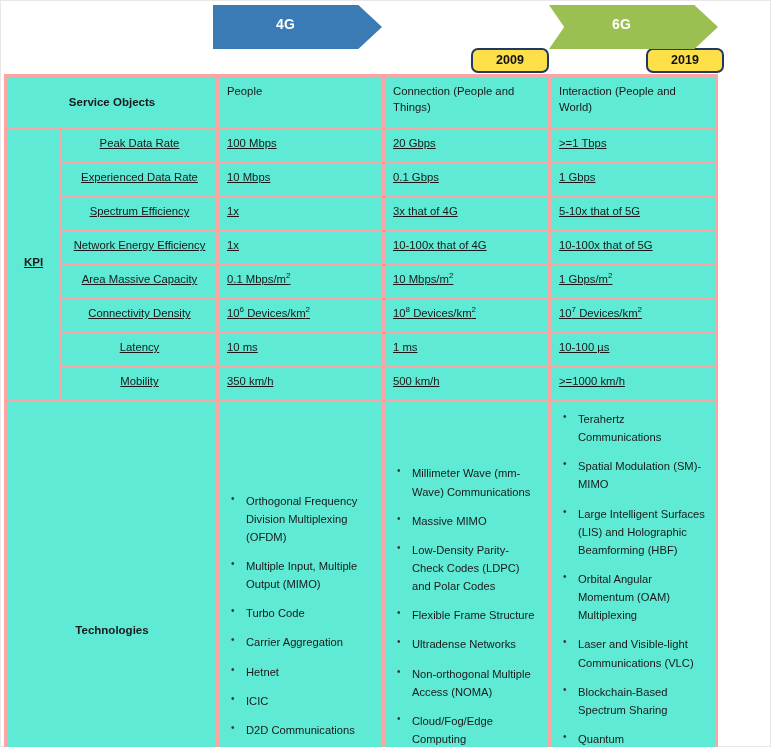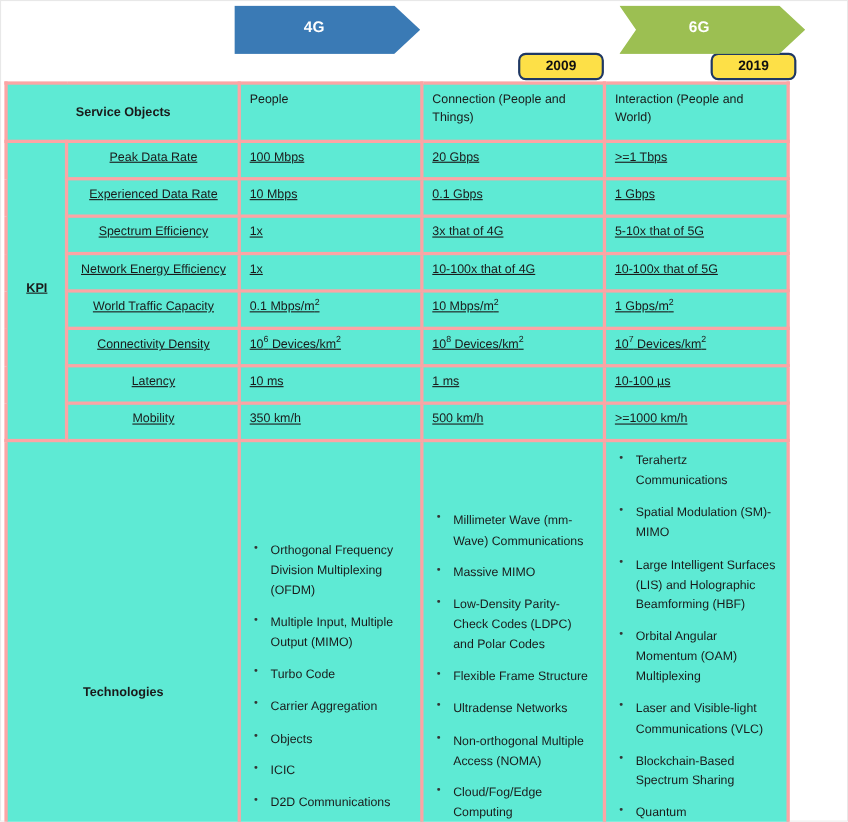--- a/index.html
+++ b/index.html
@@ -32,21 +32,21 @@
     height: 66px;
   }
   .chev-wrap {
     position: absolute;
     top: 0;
     width: 169px;
     height: 44px;
   }
   .chev-wrap.g4 { left: 0px; }
   .chev-wrap.g5 { left: 175px; }
-  .chev-wrap.g6 { left: 350px; }
+  .chev-wrap.g6 { left: 336px; }
 
   .chev {
     position: absolute;
     inset: 0;
     clip-path: polygon(0 0, 86% 0, 100% 50%, 86% 100%, 0 100%, 0 100%);
   }
   .chev-wrap.g5 .chev,
   .chev-wrap.g6 .chev {
     clip-path: polygon(0 0, 86% 0, 100% 50%, 86% 100%, 0 100%, 9% 50%);
   }
@@ -215,21 +215,21 @@
         <td class="val">5-10x that of 5G</td>
       </tr>
       <tr class="kpi-row">
         <td class="rowname">Network Energy Efficiency</td>
         <td class="val">1x</td>
         <td class="val">10-100x that of 4G</td>
         <td class="val">10-100x that of 5G</td>
       </tr>
 
       <tr class="kpi-row">
-        <td class="rowname">World Traffic Capacity</td>
+        <td class="rowname">Area Massive Capacity</td>
         <td class="val">0.1 Mbps/m<sup>2</sup></td>
         <td class="val">10 Mbps/m<sup>2</sup></td>
         <td class="val">1 Gbps/m<sup>2</sup></td>
       </tr>
       <tr class="kpi-row">
         <td class="rowname">Connectivity Density</td>
         <td class="val">10<sup>6</sup> Devices/km<sup>2</sup></td>
         <td class="val">10<sup>8</sup> Devices/km<sup>2</sup></td>
         <td class="val">10<sup>7</sup> Devices/km<sup>2</sup></td>
       </tr>
@@ -248,21 +248,21 @@
       </tr>
 
       <tr>
         <td class="hdr-label" colspan="2">Technologies</td>
         <td class="tech-cell">
           <ul class="tech">
               <li>Orthogonal Frequency Division Multiplexing (OFDM)</li>
               <li>Multiple Input, Multiple Output (MIMO)</li>
               <li>Turbo Code</li>
               <li>Carrier Aggregation</li>
-              <li>Objects</li>
+              <li>Hetnet</li>
               <li>ICIC</li>
               <li>D2D Communications</li>
               <li>Unlicensed Spectrum</li>
             </ul>
         </td>
         <td class="tech-cell">
           <ul class="tech">
               <li>Millimeter Wave (mm-Wave) Communications</li>
               <li>Massive MIMO</li>
               <li>Low-Density Parity-Check Codes (LDPC) and Polar Codes</li>

